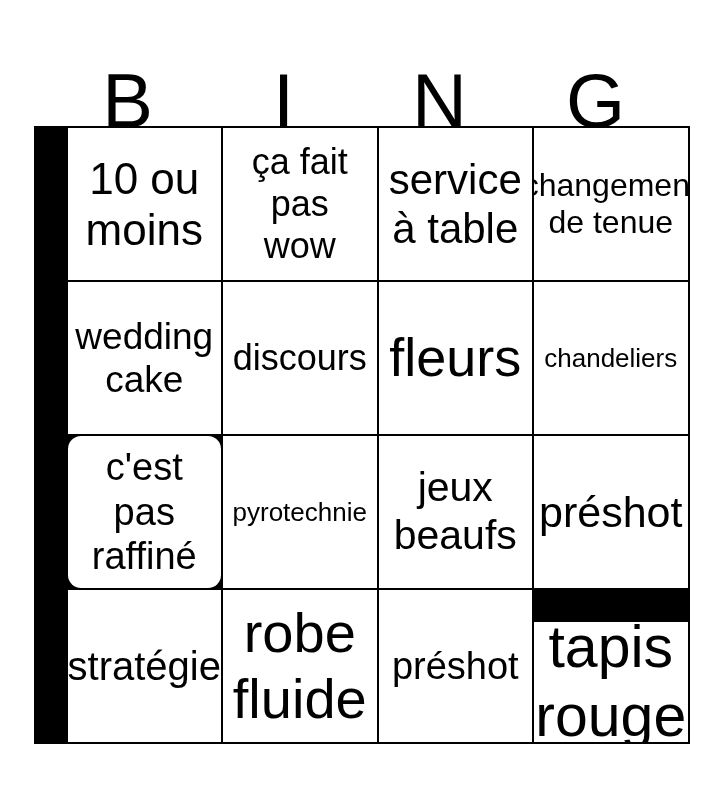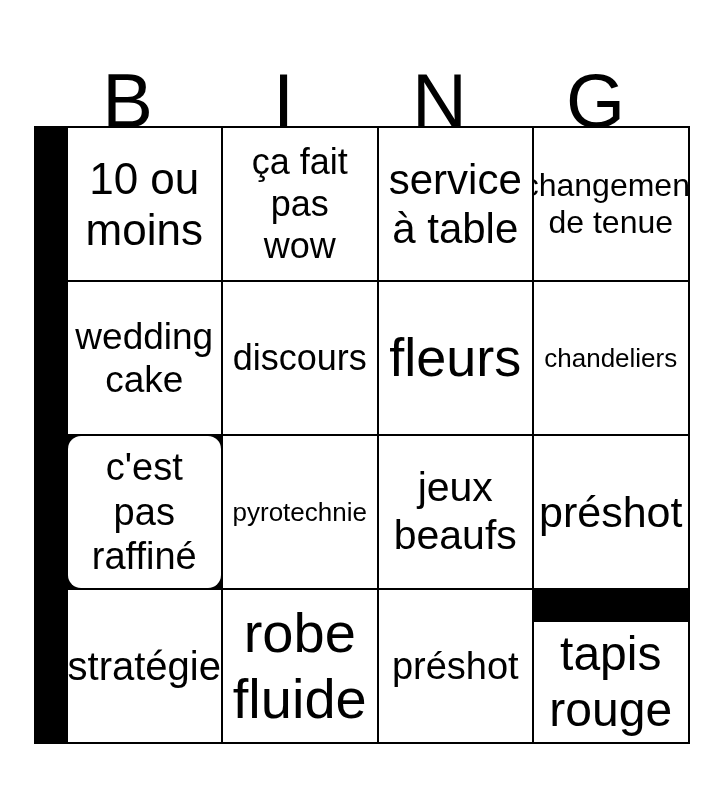--- a/index.html
+++ b/index.html
@@ -88,17 +88,17 @@
 pas
 raffiné</div>
     <div class="bingo-cell" style="font-size: 26px;">pyrotechnie</div>
     <div class="bingo-cell" style="font-size: 41px;">jeux
 beaufs</div>
     <div class="bingo-cell" style="font-size: 43px;">préshot</div>
     <div class="bingo-cell" style="font-size: 40px;">stratégie</div>
     <div class="bingo-cell" style="font-size: 56px;">robe
 fluide</div>
     <div class="bingo-cell" style="font-size: 38px;">préshot</div>
-    <div class="bingo-cell" style="font-size: 48px; margin-top: 32px;">tapis
+    <div class="bingo-cell" style="font-size: 59px; margin-top: 32px;">tapis
 rouge</div>
   </div>
 
 </div>
 
 </body></html>

